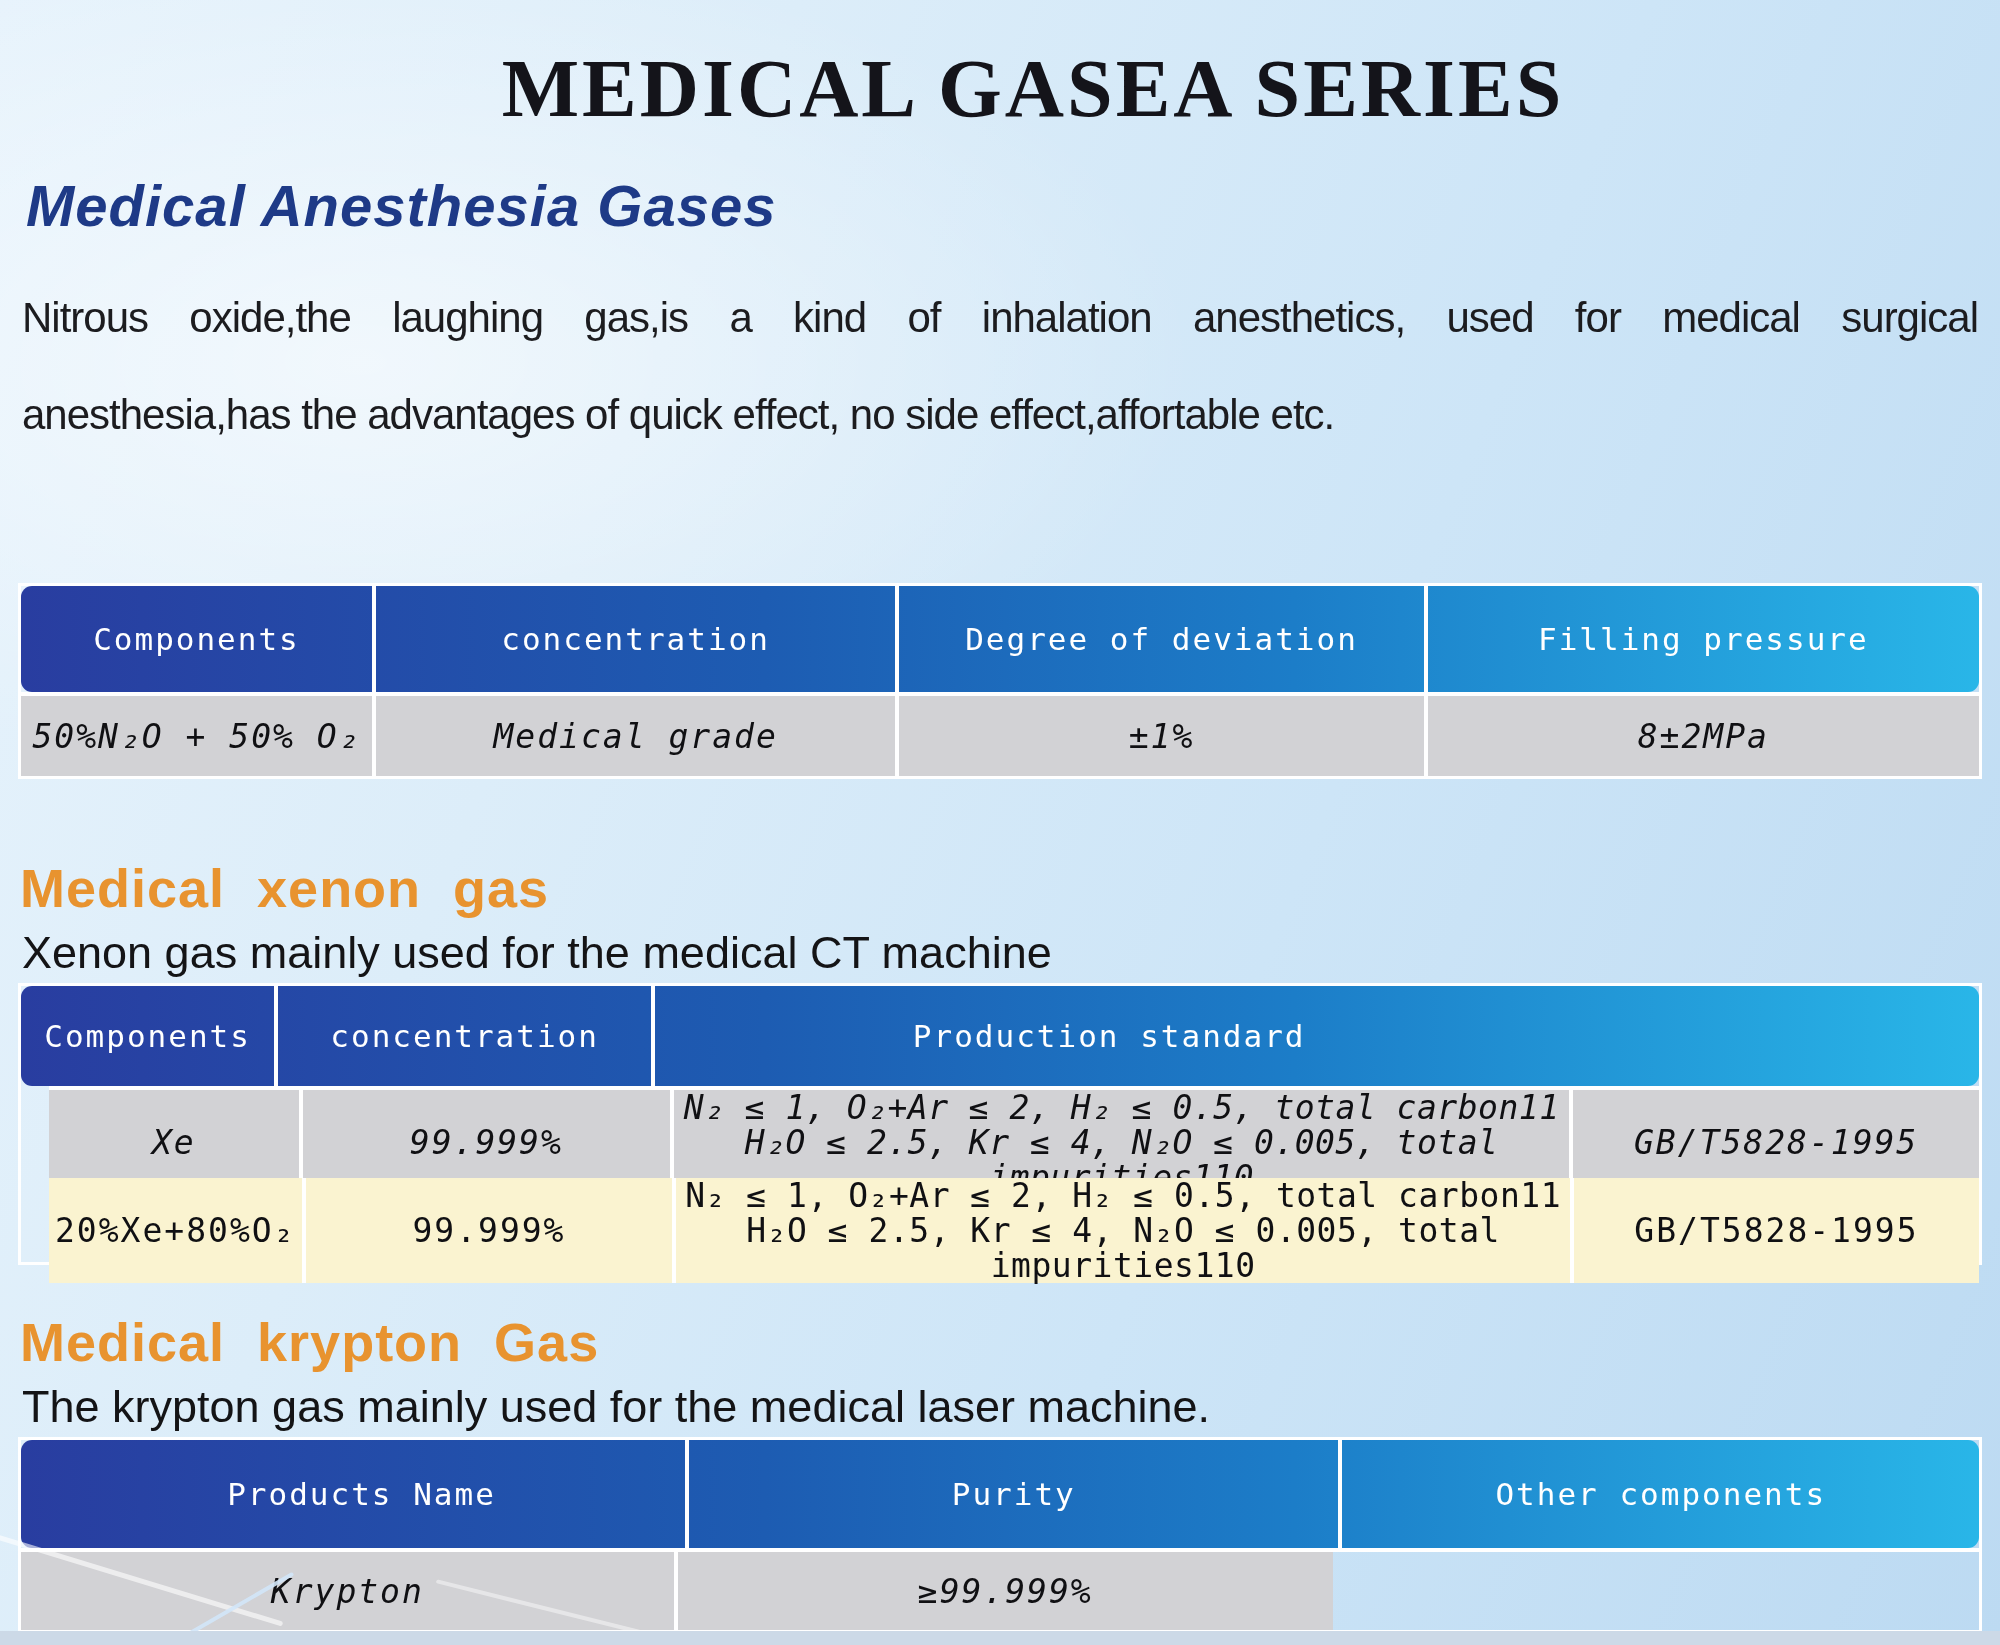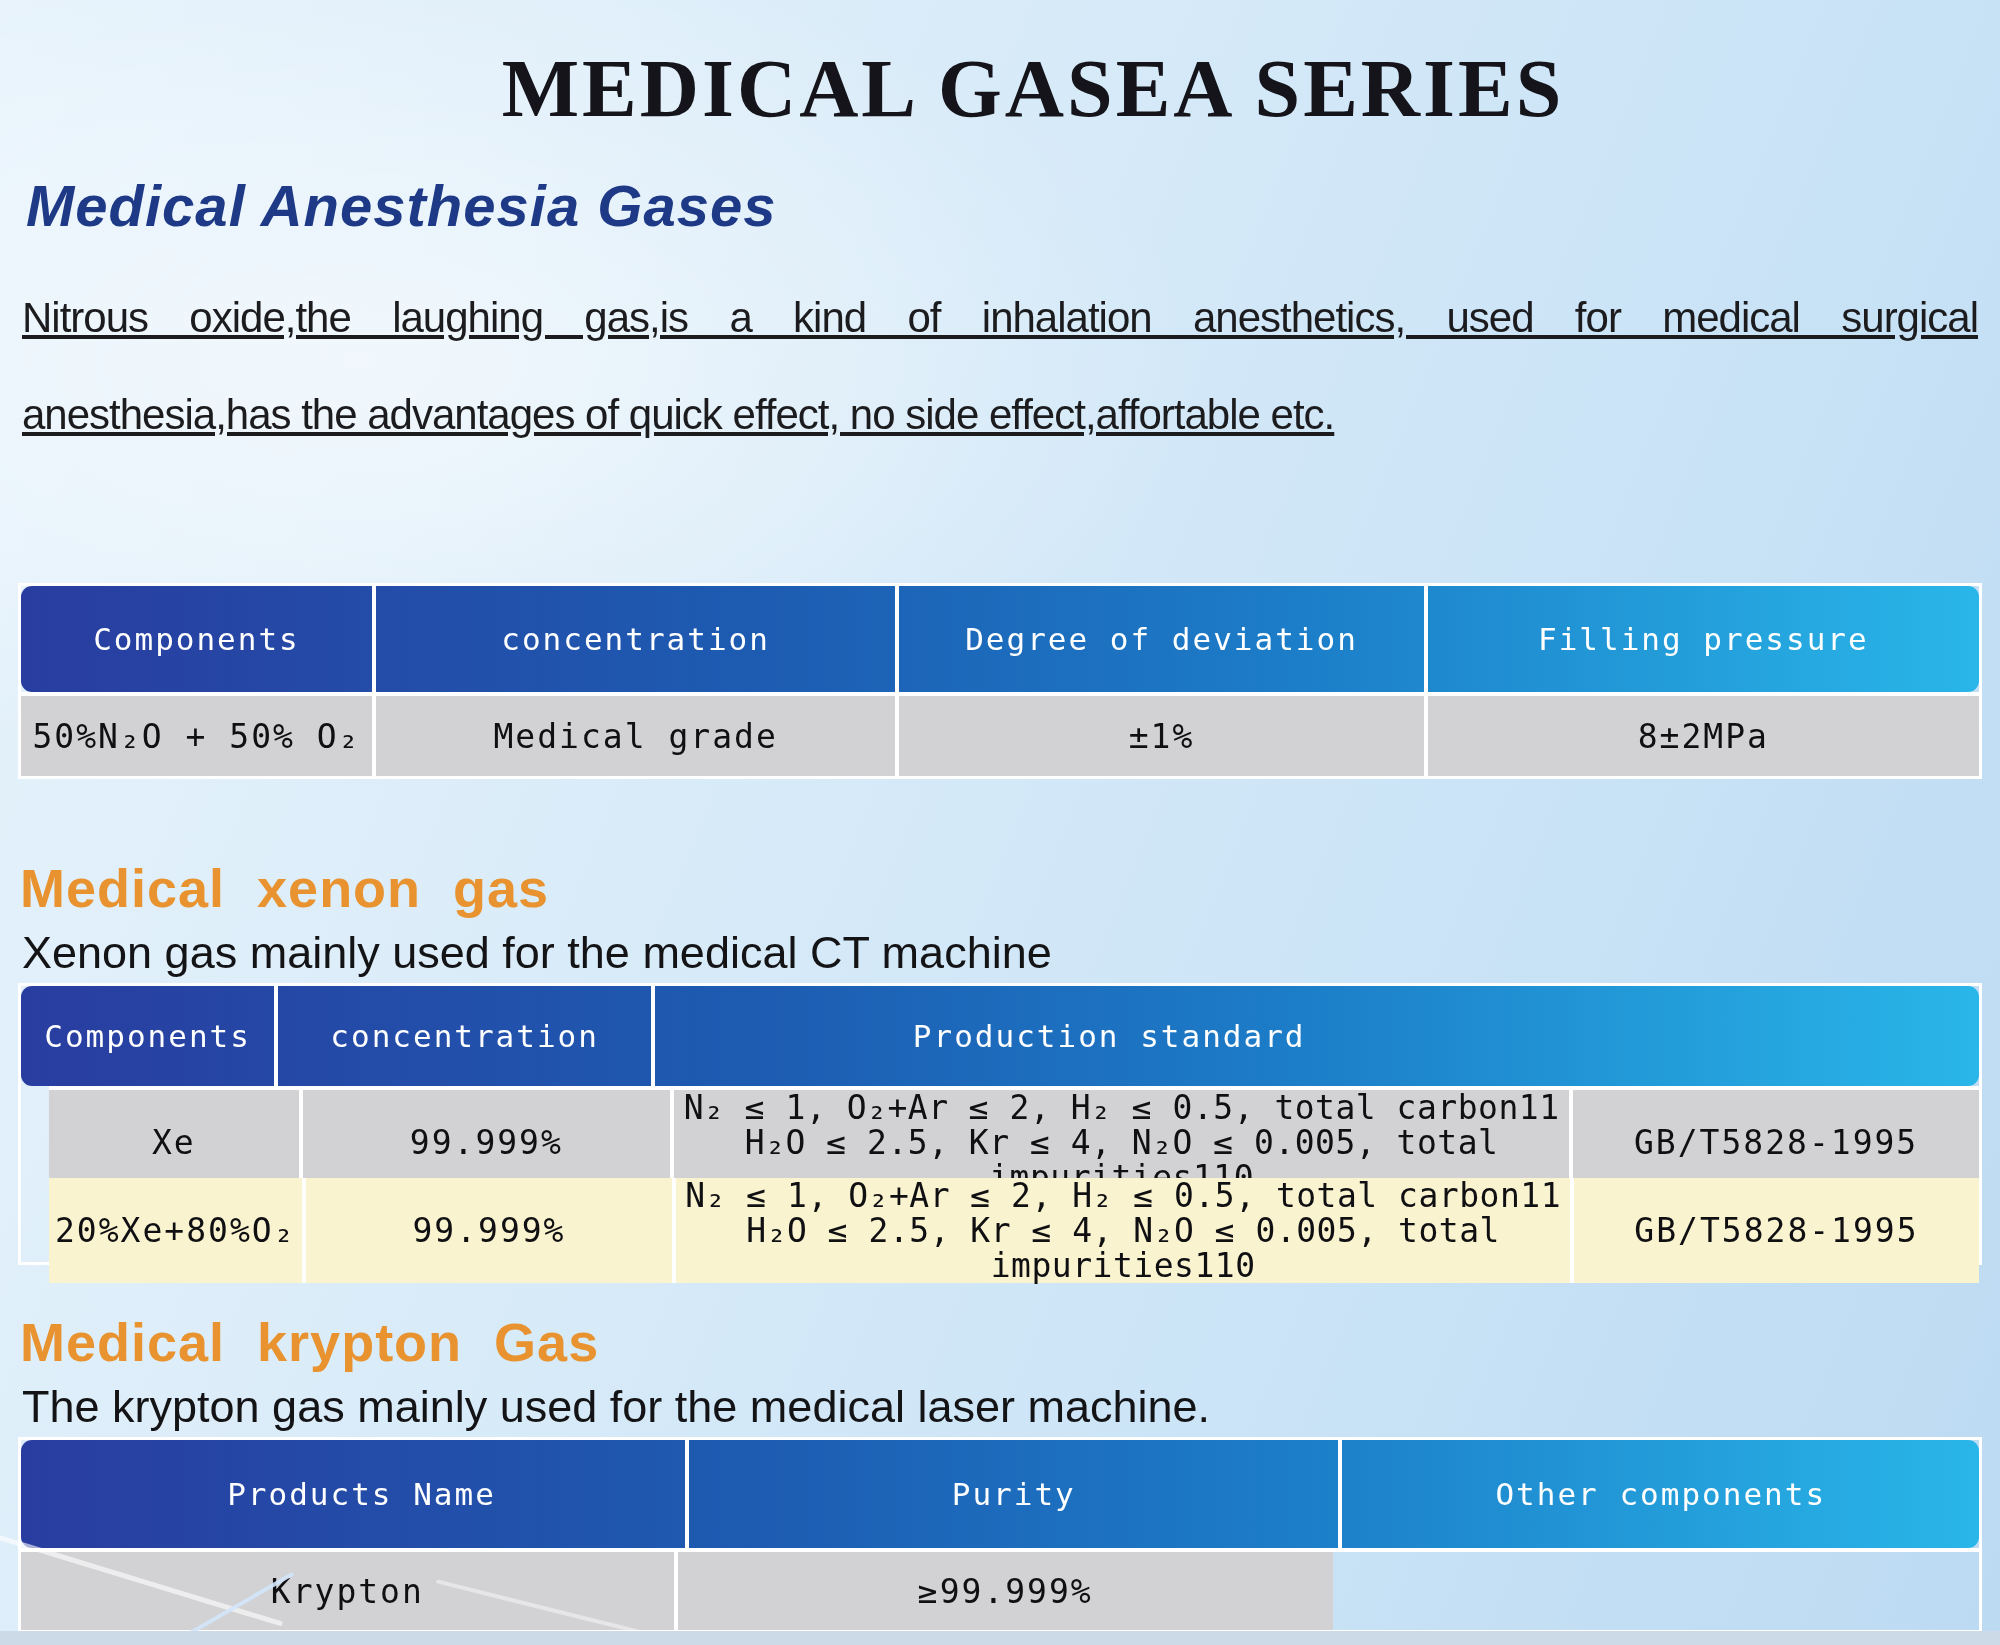--- a/index.html
+++ b/index.html
@@ -39,21 +39,21 @@
 
   
   .para {
     margin: 30px 22px 0 22px;
     font-size: 42px;
     letter-spacing: -1px;
     line-height: 97px;
     color: #1c1c1f;
     font-stretch: condensed;
   }
-  .pline { display: block; text-decoration: underline; }
+  .pline { display: block; }
   .pline1 { text-align: justify; text-align-last: justify; }
 
   
   .heading-orange {
     margin: 0 0 0 20px;
     font-size: 54px;
     font-weight: bold;
     letter-spacing: 1px;
     word-spacing: 16px;
     color: #e8932f;
@@ -86,21 +86,21 @@
     align-items: center;
     justify-content: center;
     text-align: center;
     font-family: "DejaVu Sans Mono", monospace;
     letter-spacing: 2px;
     padding: 0 6px;
   }
   .td + .td { border-left: 4px solid #ffffff; }
   .tr.head .td { font-size: 31px; }
   .tr.body .td { font-size: 33px; color: #101013; }
-  .tr.gray .td { background: #d2d2d5; }
+  .tr.gray .td { background: #d2d2d5; font-style: italic; }
   .tr.yellow .td { background: #faf3d0; }
   .td.multiline {
     white-space: pre-line;
     font-size: 28px;
     line-height: 35px;
     letter-spacing: 0.5px;
   }
 
   .t1 .tr { grid-template-columns: 352fr 525fr 530fr 557fr; }
   .t1 .tr.head { height: 106px; }

